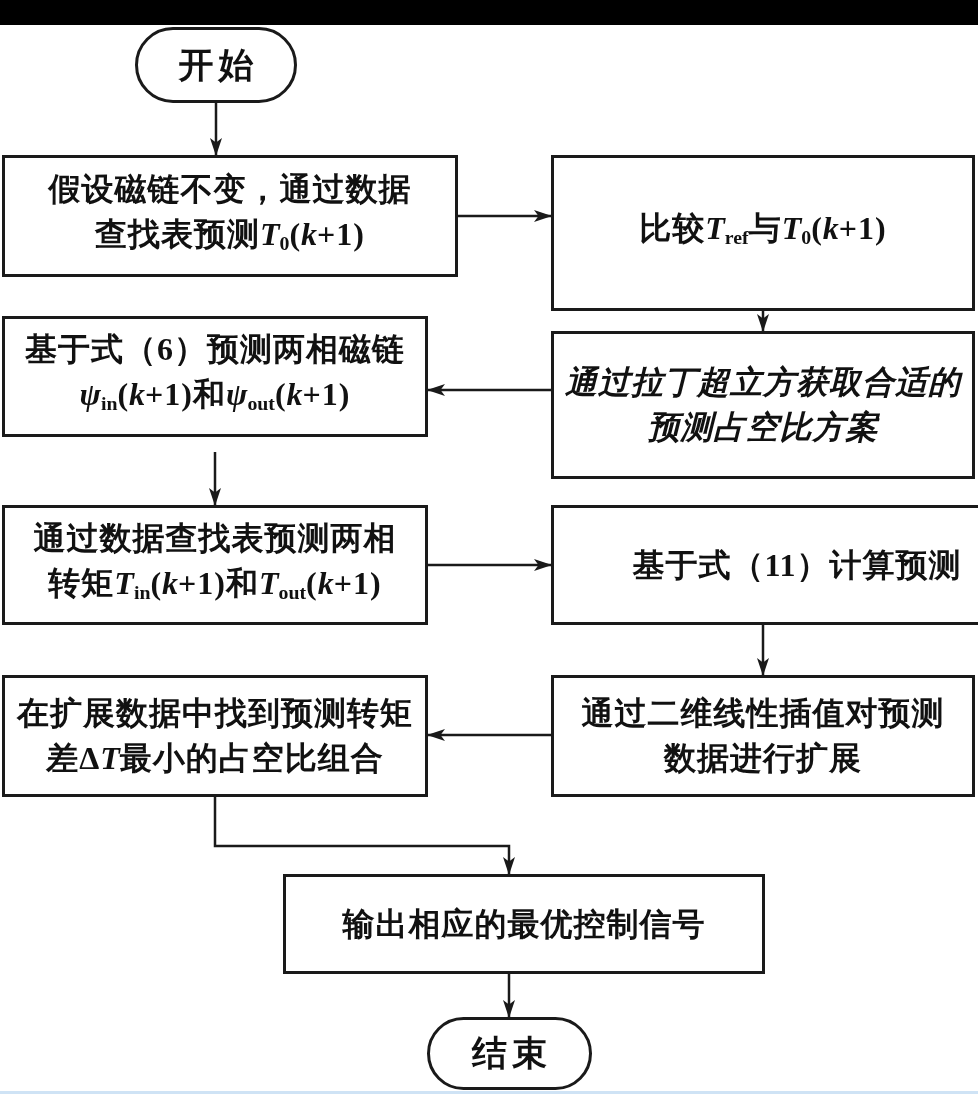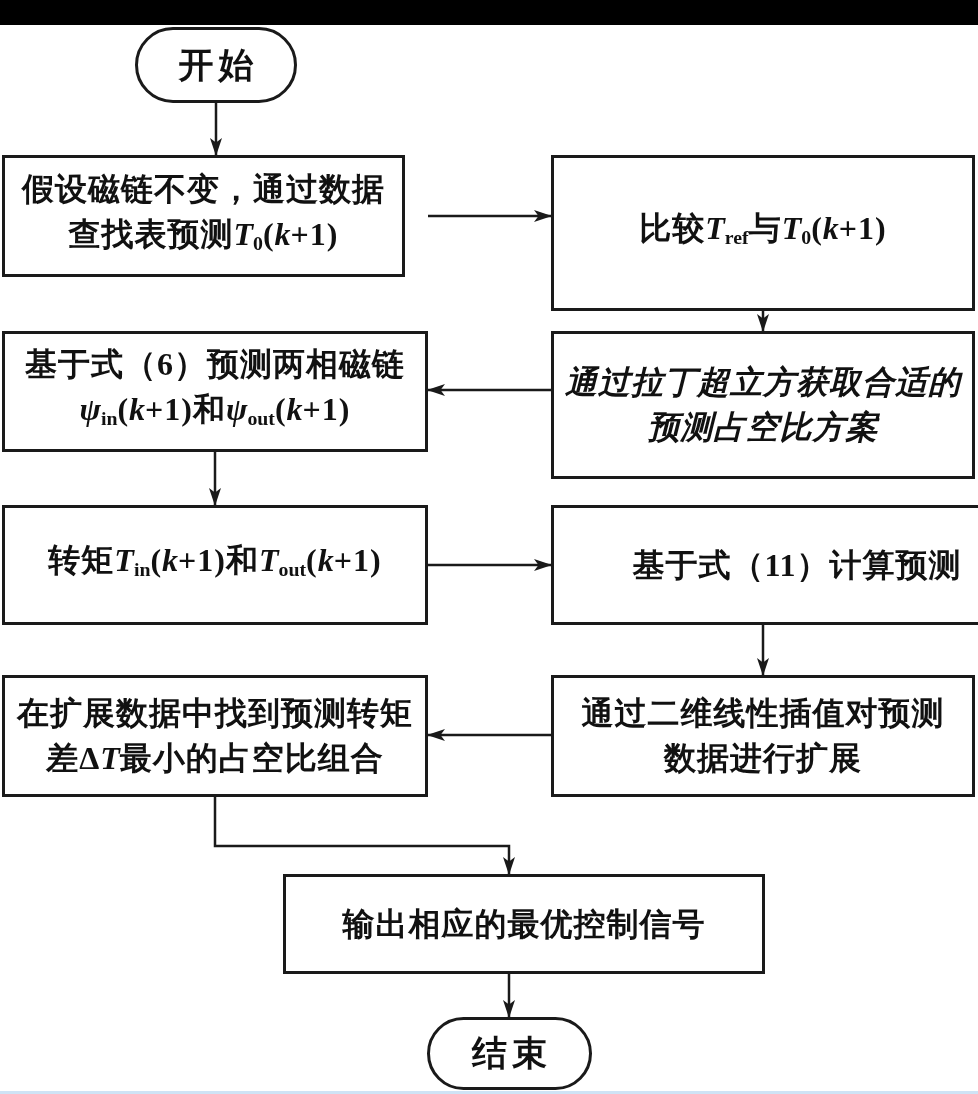--- a/index.html
+++ b/index.html
@@ -84,36 +84,37 @@
       <polyline points="763,625 763,675" marker-end="url(#arrowhead)"></polyline>
       <polyline points="551,735 428,735" marker-end="url(#arrowhead)"></polyline>
       <polyline points="215,797 215,846 509,846 509,874" marker-end="url(#arrowhead)"></polyline>
       <polyline points="509,974 509,1017" marker-end="url(#arrowhead)"></polyline>
     </svg>
 
   <div id="node-layer">
       <div class="node terminal" style="left: 135px; top: 27px; width: 162px; height: 76px;">
         <div class="line"><span>开始</span></div>
       </div>
-      <div class="node process" style="left: 2px; top: 155px; width: 403px; height: 122px;">
+      <div class="node process" style="left: 2px; top: 155px; width: 456px; height: 122px;">
         <div class="line"><span>假设磁链不变，通过数据</span></div>
         <div class="line"><span>查找表预测</span><span class="it">T</span><span class="sb">0</span><span>(</span><span class="it">k</span><span>+1)</span></div>
       </div>
       <div class="node process" style="left: 551px; top: 155px; width: 424px; height: 156px;">
         <div class="line"><span>比较</span><span class="it">T</span><span class="sb">ref</span><span>与</span><span class="it">T</span><span class="sb">0</span><span>(</span><span class="it">k</span><span>+1)</span></div>
       </div>
       <div class="node process" style="left: 551px; top: 331px; width: 424px; height: 148px; font-style: italic;">
         <div class="line"><span>通过拉丁超立方获取合适的</span></div>
         <div class="line"><span>预测占空比方案</span></div>
       </div>
-      <div class="node process" style="left: 2px; top: 331px; width: 426px; height: 121px;">
+      <div class="node process" style="left: 2px; top: 316px; width: 426px; height: 121px;">
         <div class="line"><span>基于式（6）预测两相磁链</span></div>
         <div class="line"><span class="it">ψ</span><span class="sb">in</span><span>(</span><span class="it">k</span><span>+1)</span><span>和</span><span class="it">ψ</span><span class="sb">out</span><span>(</span><span class="it">k</span><span>+1)</span></div>
       </div>
       <div class="node process" style="left: 2px; top: 505px; width: 426px; height: 120px;">
+        <div class="line"><span>通过数据查找表预测两相</span></div>
         <div class="line"><span>转矩</span><span class="it">T</span><span class="sb">in</span><span>(</span><span class="it">k</span><span>+1)</span><span>和</span><span class="it">T</span><span class="sb">out</span><span>(</span><span class="it">k</span><span>+1)</span></div>
       </div>
       <div class="node process" style="left: 551px; top: 505px; width: 492px; height: 120px;">
         <div class="line"><span>基于式（11）计算预测</span></div>
       </div>
       <div class="node process" style="left: 551px; top: 675px; width: 424px; height: 122px;">
         <div class="line"><span>通过二维线性插值对预测</span></div>
         <div class="line"><span>数据进行扩展</span></div>
       </div>
       <div class="node process" style="left: 2px; top: 675px; width: 426px; height: 122px;">

